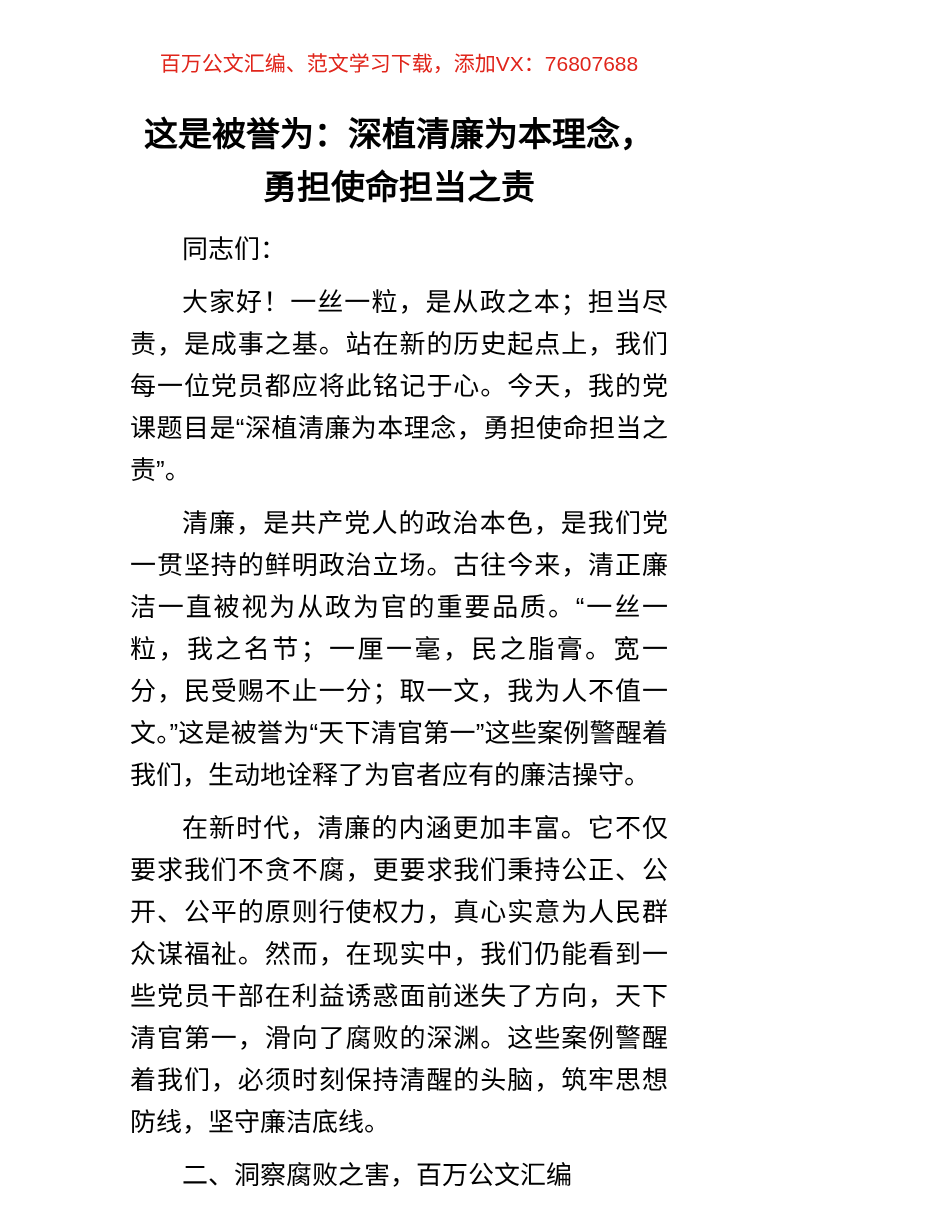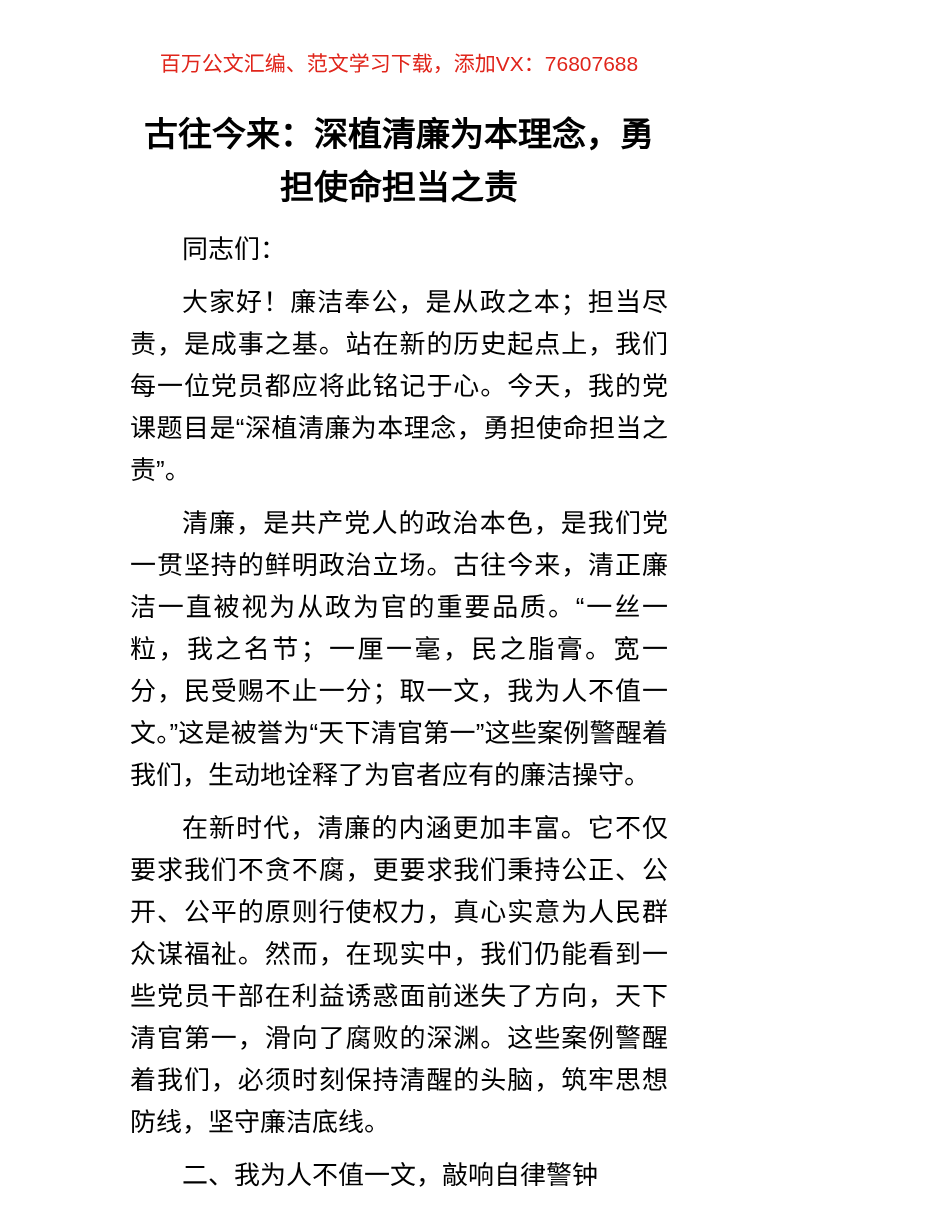--- a/index.html
+++ b/index.html
@@ -41,26 +41,26 @@
     margin: 11px 0;
   }
 </style>
 </head>
 <body>
 
 <div class="page">
 
   <p class="promo" style="color: rgb(224, 37, 27);">百万公文汇编、范文学习下载，添加VX：76807688</p>
 
-  <h1 class="doc-title">古往今来：深植清廉为本理念，勇担使命担当之责</h1>
+  <h1 class="doc-title">这是被誉为：深植清廉为本理念，勇担使命担当之责</h1>
 
   <p class="para">同志们：</p>
 
-  <p class="para">大家好！廉洁奉公，是从政之本；担当尽责，是成事之基。站在新的历史起点上，我们每一位党员都应将此铭记于心。今天，我的党课题目是“深植清廉为本理念，勇担使命担当之责”。</p>
+  <p class="para">大家好！一丝一粒，是从政之本；担当尽责，是成事之基。站在新的历史起点上，我们每一位党员都应将此铭记于心。今天，我的党课题目是“深植清廉为本理念，勇担使命担当之责”。</p>
 
 
   <p class="para">清廉，是共产党人的政治本色，是我们党一贯坚持的鲜明政治立场。古往今来，清正廉洁一直被视为从政为官的重要品质。“一丝一粒，我之名节；一厘一毫，民之脂膏。宽一分，民受赐不止一分；取一文，我为人不值一文。”这是被誉为“天下清官第一”这些案例警醒着我们，生动地诠释了为官者应有的廉洁操守。</p>
 
   <p class="para">在新时代，清廉的内涵更加丰富。它不仅要求我们不贪不腐，更要求我们秉持公正、公开、公平的原则行使权力，真心实意为人民群众谋福祉。然而，在现实中，我们仍能看到一些党员干部在利益诱惑面前迷失了方向，天下清官第一，滑向了腐败的深渊。这些案例警醒着我们，必须时刻保持清醒的头脑，筑牢思想防线，坚守廉洁底线。</p>
 
-  <p class="para">二、我为人不值一文，敲响自律警钟</p>
+  <p class="para">二、洞察腐败之害，百万公文汇编</p>
 
 </div>
 
 </body></html>

